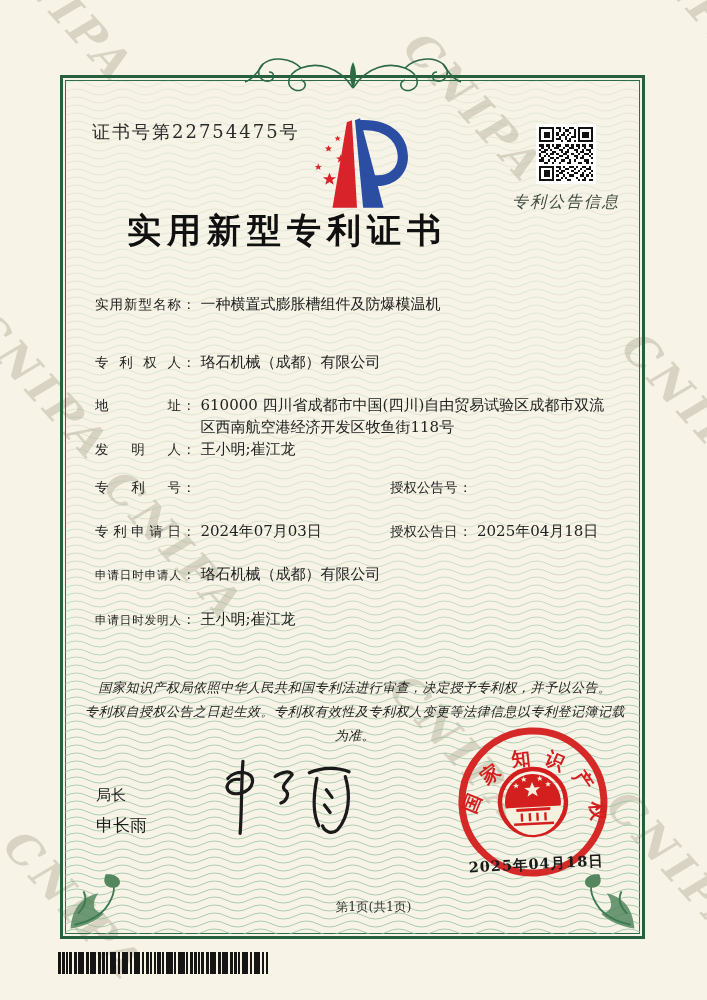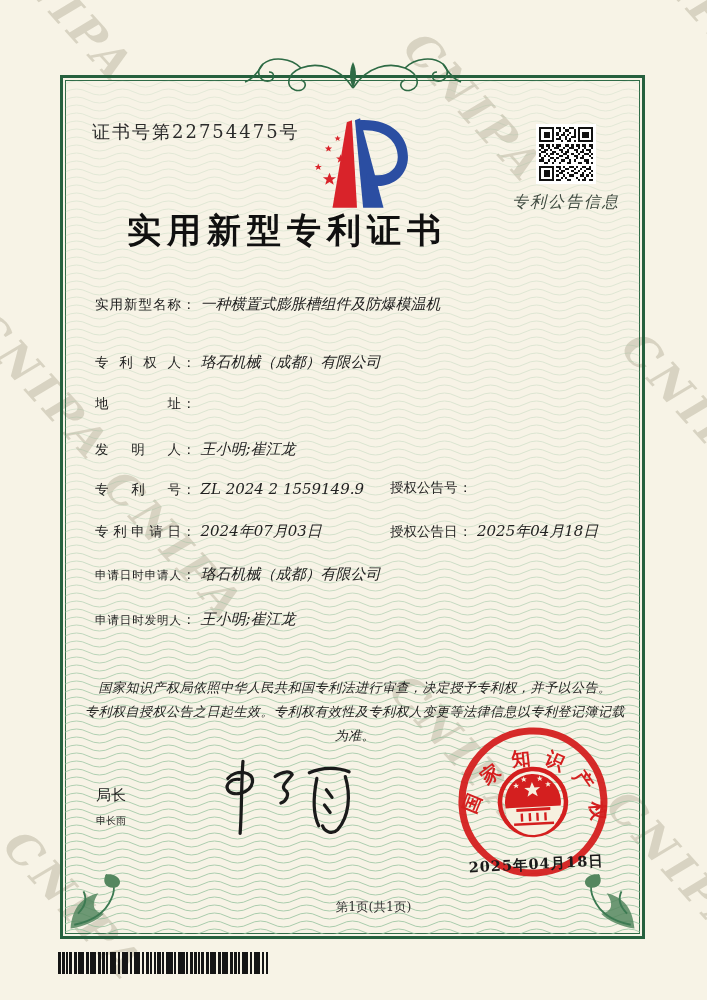--- a/index.html
+++ b/index.html
@@ -24,30 +24,30 @@
   .qr-label{position:absolute;left:506px;top:192px;width:120px;text-align:center;font-size:16px;
             font-style:italic;letter-spacing:2px;color:#3f4a40;z-index:5;}
   .title{position:absolute;left:0;top:208px;width:574px;text-align:center;font-size:34px;font-weight:700;
          letter-spacing:6px;color:#101010;z-index:5;}
   
   .row{position:absolute;display:flex;align-items:baseline;z-index:5;font-size:15px;}
   .lbl{display:inline-flex;justify-content:space-between;width:86px;font-size:13.5px;flex:none;color:#1f1f1f;}
   .lbl.sm{font-size:11.5px;}
   .lbl5{font-size:13.5px;flex:none;color:#1f1f1f;}
   .colon{flex:none;font-size:13.5px;margin:0 5px 0 1px;}
-  .val{line-height:1.45;font-style:italic;}
+  .val{line-height:1.45;}
   .val-wide{width:404px;}
   
   .notice{position:absolute;left:85px;top:676px;width:540px;z-index:5;font-style:italic;
           font-size:13px;line-height:1.85;color:#1e1e1e;text-align:center;letter-spacing:0.5px;}
   
   .director{position:absolute;left:96px;top:786px;z-index:5;
             font-family:"DejaVu Sans","Liberation Sans",sans-serif;font-size:15px;color:#1c1c1c;text-align:right;}
   .director-name{position:absolute;left:96px;top:814px;z-index:5;
-            font-family:"DejaVu Sans","Liberation Sans",sans-serif;font-size:10px;color:#1c1c1c;}
+            font-family:"DejaVu Sans","Liberation Sans",sans-serif;font-size:17px;color:#1c1c1c;}
   .signature{position:absolute;left:205px;top:750px;z-index:6;}
   .seal{position:absolute;left:453px;top:718px;z-index:6;transform:rotate(-3deg);}
   
   .page-info{position:absolute;left:0;top:899px;width:707px;text-align:center;font-size:12.5px;color:#333;z-index:5;padding-left:20px;}
   .barcode{position:absolute;left:58px;top:952px;width:210px;height:22px;z-index:5;
     background-image:
       repeating-linear-gradient(90deg,#151515 0 2px,transparent 2px 4px),
       repeating-linear-gradient(90deg,#151515 0 1px,transparent 1px 6px),
       repeating-linear-gradient(90deg,#151515 0 3px,transparent 3px 11px);}
 </style>
@@ -194,40 +194,40 @@
       <span class="colon">：</span>
     <span class="val">珞石机械（成都）有限公司</span>
   </div>
 
   <div class="row" style="left:95px;top:395px;width:520px">
     <span class="lbl">
         <span>地</span>
         <span>址</span>
       </span>
       <span class="colon">：</span>
+    <span class="val val-wide">610000 四川省成都市中国(四川)自由贸易试验区成都市双流区西南航空港经济开发区牧鱼街118号</span>
   </div>
 
   <div class="row" style="left:95px;top:439px;width:520px">
     <span class="lbl">
         <span>发</span>
         <span>明</span>
         <span>人</span>
       </span>
       <span class="colon">：</span>
     <span class="val">王小明;崔江龙</span>
   </div>
 
   <div class="row" style="left:95px;top:479px">
     <span class="lbl">
         <span>专</span>
         <span>利</span>
         <span>号</span>
       </span>
       <span class="colon">：</span>
-    <span class="val">ZL 2024 2 1559149.9</span>
   </div>
   <div class="row" style="left:390px;top:479px">
     <span class="lbl5">授权公告号</span>
       <span class="colon">：</span>
   </div>
 
   <div class="row" style="left:95px;top:521px">
     <span class="lbl">
         <span>专</span>
         <span>利</span>

